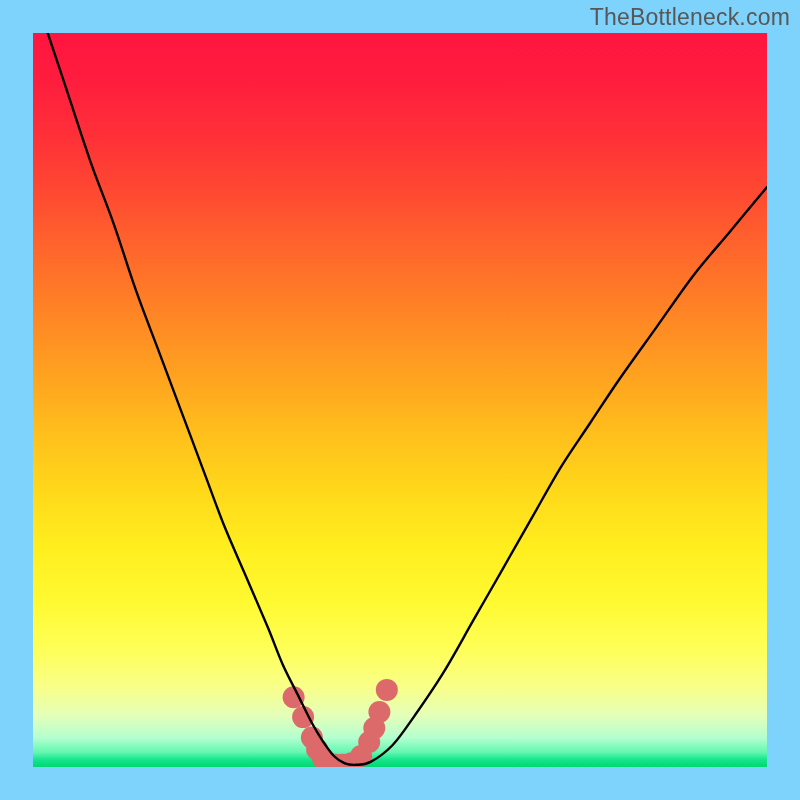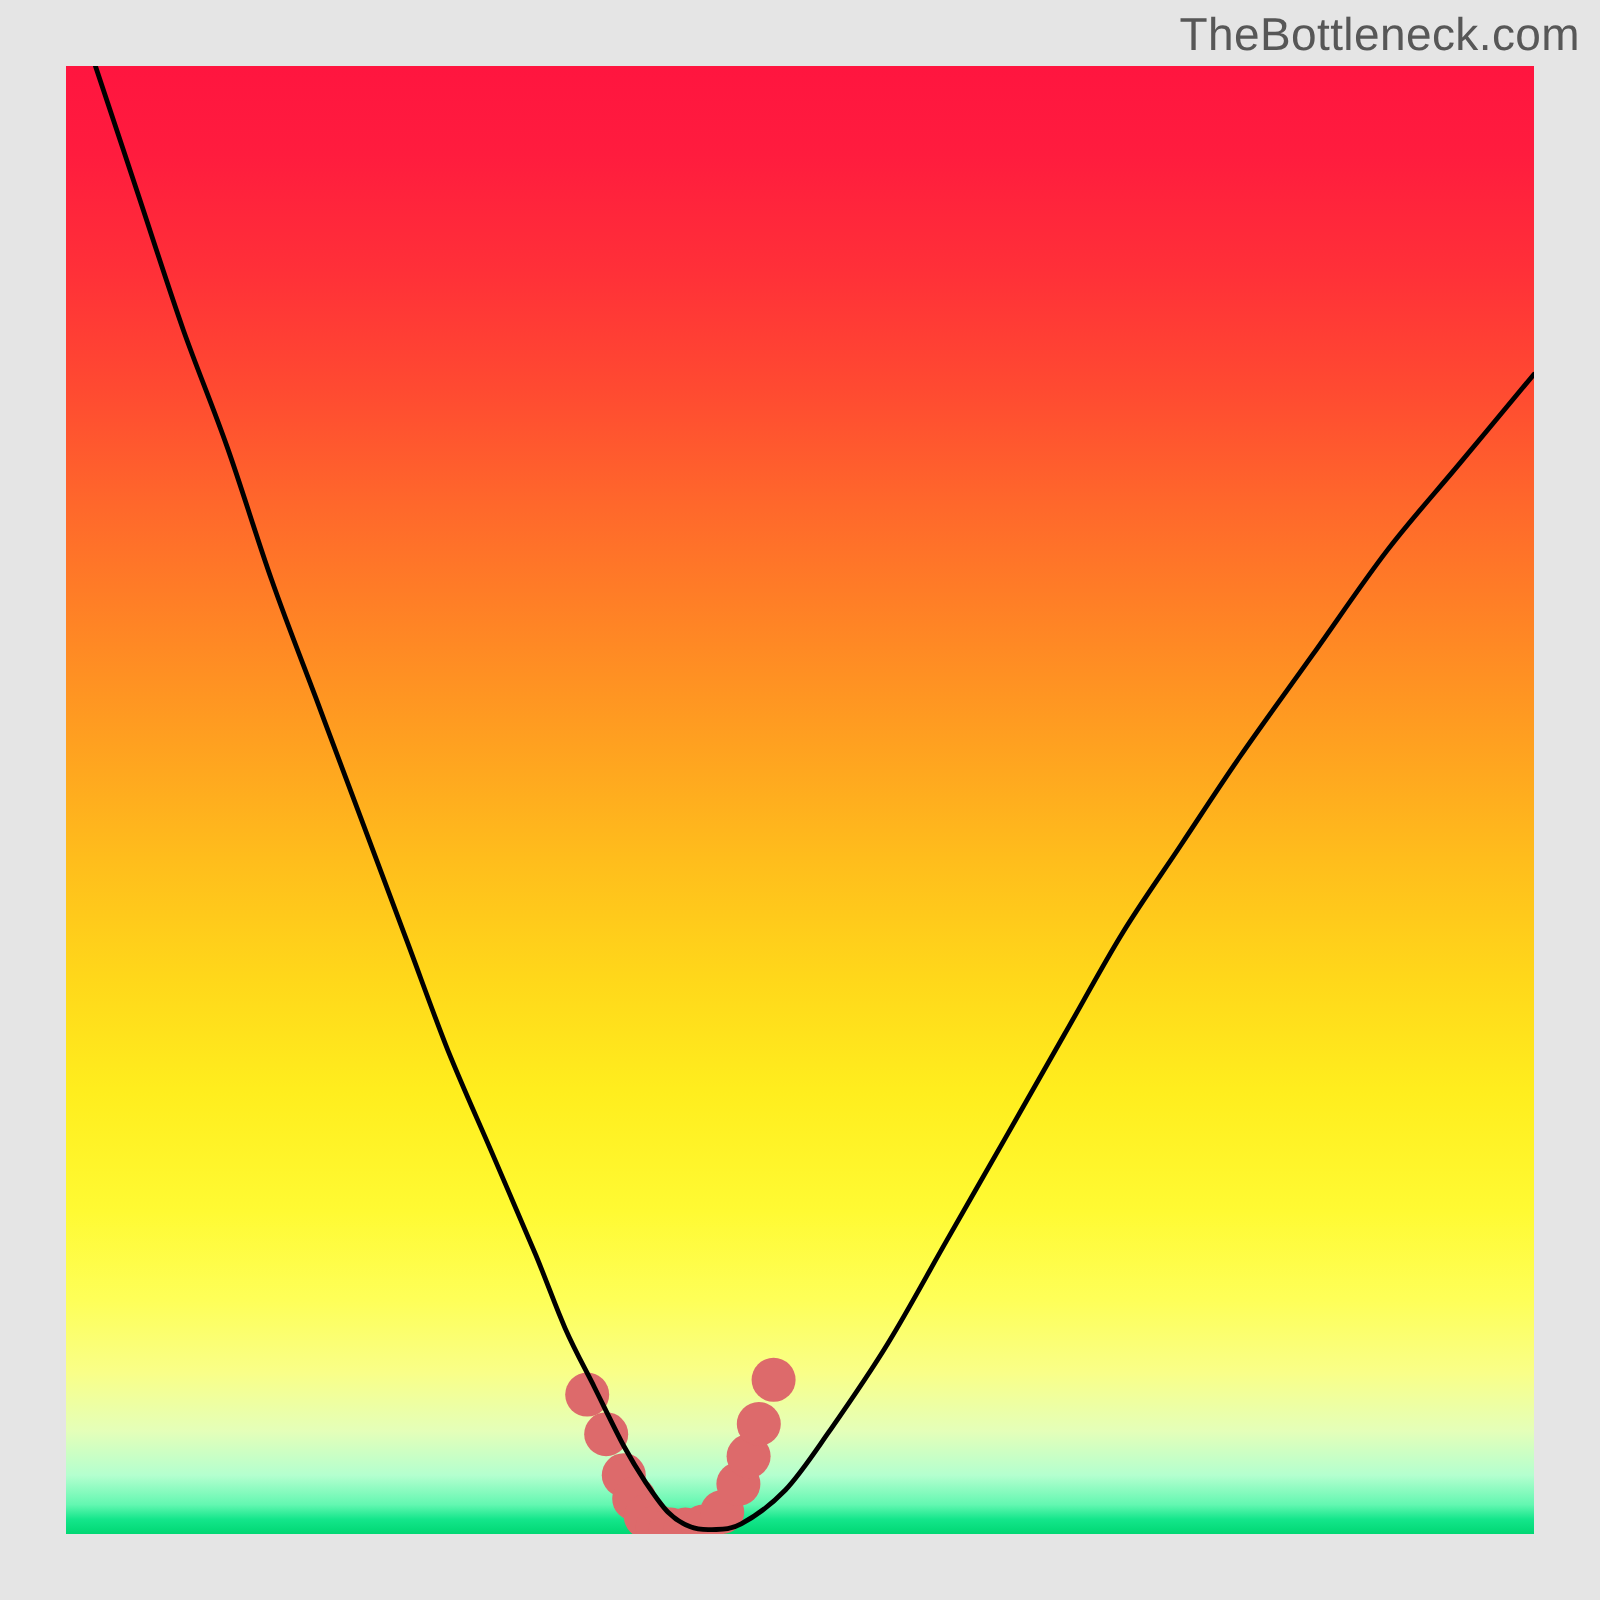--- a/index.html
+++ b/index.html
@@ -10,21 +10,21 @@
     background: #000;
     overflow: hidden;
     font-family: Arial, Helvetica, sans-serif;
   }
   .frame {
     position: absolute;
     left: 0;
     top: 0;
     width: 800px;
     height: 800px;
-    background: #e5e5e5;
+    background: #7dd3fc;
   }
   .plot {
     position: absolute;
     left: 33px;
     top: 33px;
     width: 734px;
     height: 734px;
     overflow: hidden;
   }
   .gradient {

